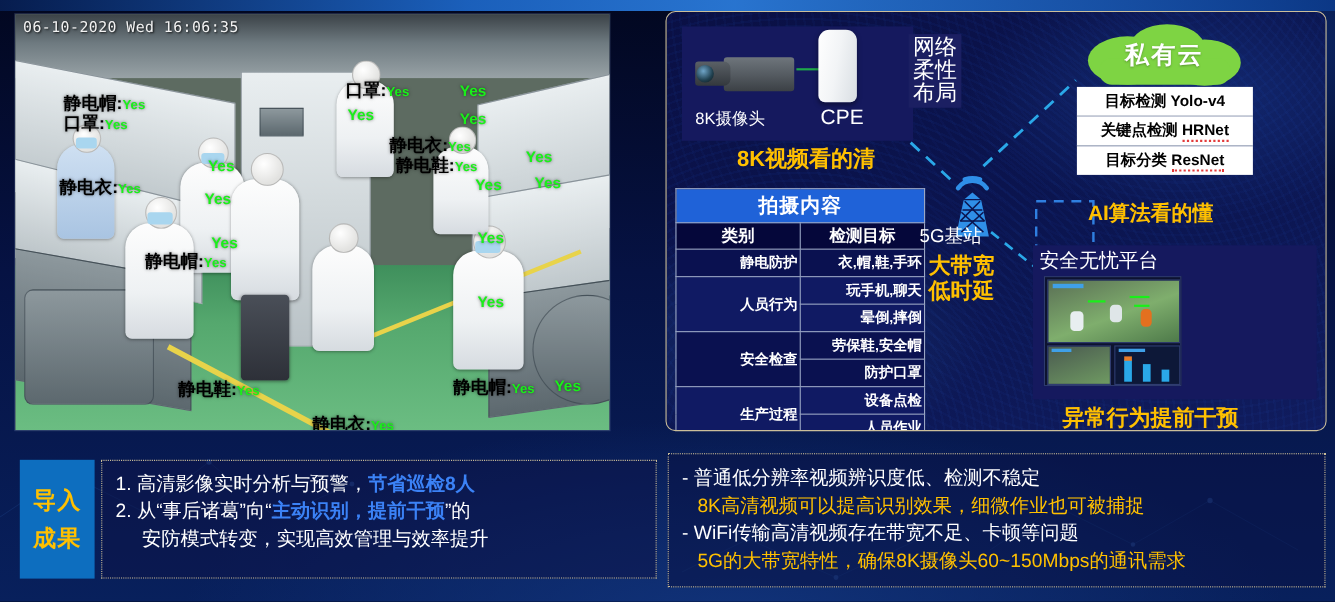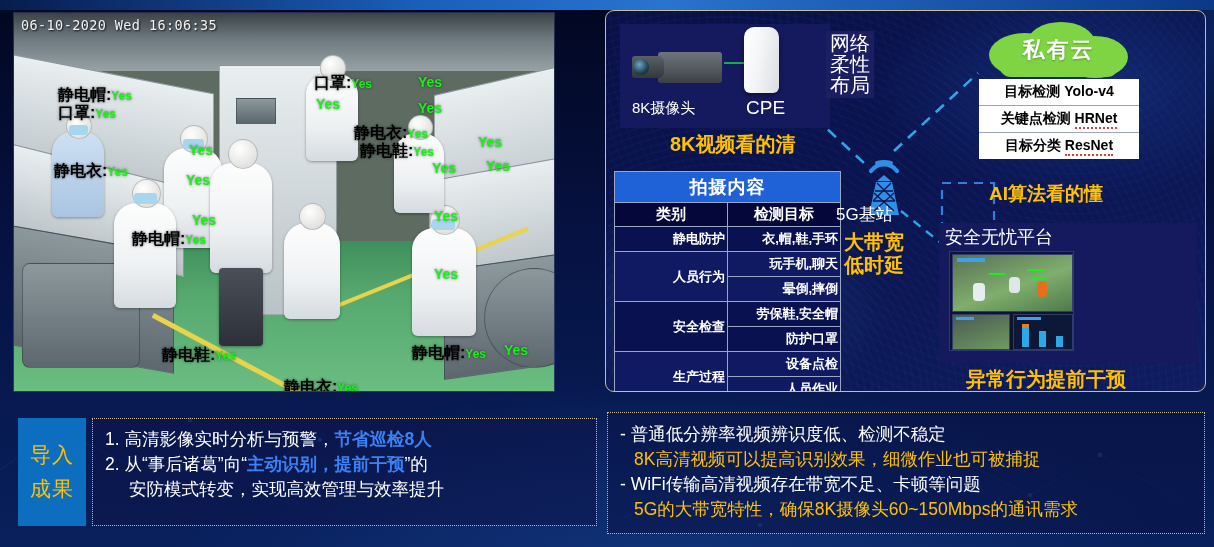--- a/index.html
+++ b/index.html
@@ -199,21 +199,21 @@
     position:absolute; left:1082px; top:248px; color:#fff; font-size:19px;
     line-height:1.32; white-space:nowrap;
   }
 
   
   .badge {
     position:absolute; left:18px; top:418px; width:68px; height:108px;
     background:#0d6ebf; display:flex; flex-direction:column;
     align-items:center; justify-content:center; gap:6px;
   }
-  .badge span { color:#ffc000; font-size:21px; font-weight:400; letter-spacing:1px; }
+  .badge span { color:#ffc000; font-size:21px; font-weight:700; letter-spacing:1px; }
   .bl-panel {
     position:absolute; left:92px; top:418px; width:505px; height:108px;
     border:1.5px dotted #c9bd99; background:rgba(12,20,72,.55);
     padding:8px 10px 0 12px;
   }
   .br-panel {
     position:absolute; left:607px; top:412px; width:598px; height:122px;
     border:1.5px dotted #c9bd99; background:rgba(10,18,70,.55);
     padding:9px 10px 12px 12px;
   }

